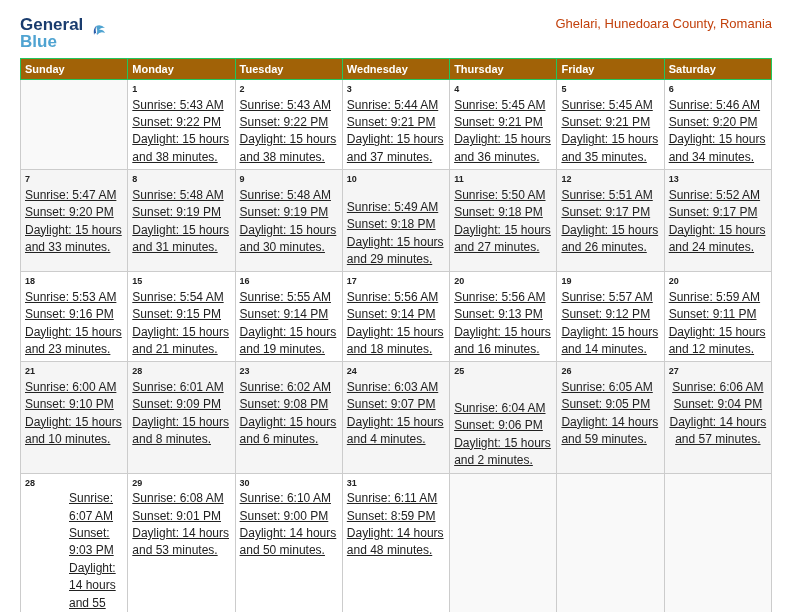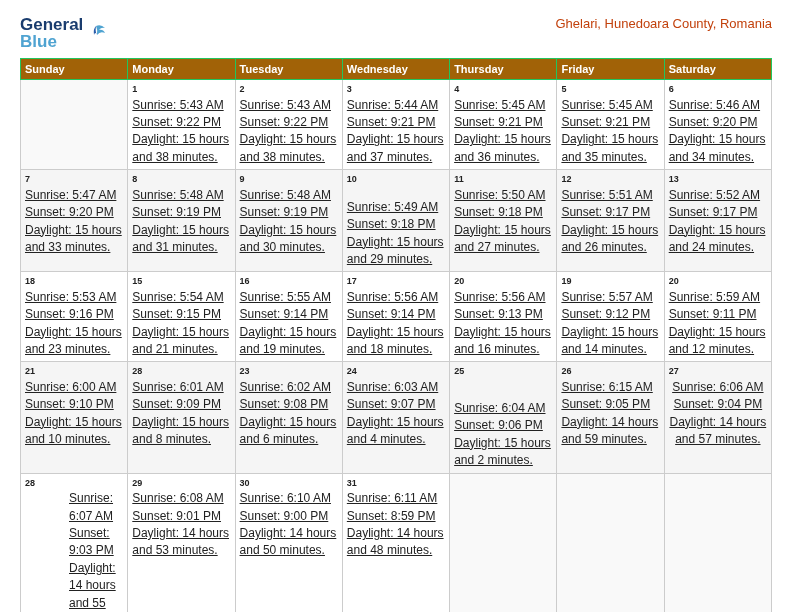--- a/index.html
+++ b/index.html
@@ -297,21 +297,21 @@
           </td>
           <td>
             <span class="day-num">25</span>
             <div class="cell-content" style="white-space: pre-line; margin-top: 22px;">Sunrise: 6:04 AM
 Sunset: 9:06 PM
 Daylight: 15 hours
 and 2 minutes.</div>
           </td>
           <td>
             <span class="day-num">26</span>
-            <div class="cell-content" style="white-space: pre-line;">Sunrise: 6:15 AM
+            <div class="cell-content" style="white-space: pre-line;">Sunrise: 6:05 AM
 Sunset: 9:05 PM
 Daylight: 14 hours
 and 59 minutes.</div>
           </td>
           <td>
             <span class="day-num">27</span>
             <div class="cell-content" style="white-space: pre-line; text-align: center;">Sunrise: 6:06 AM
 Sunset: 9:04 PM
 Daylight: 14 hours
 and 57 minutes.</div>

